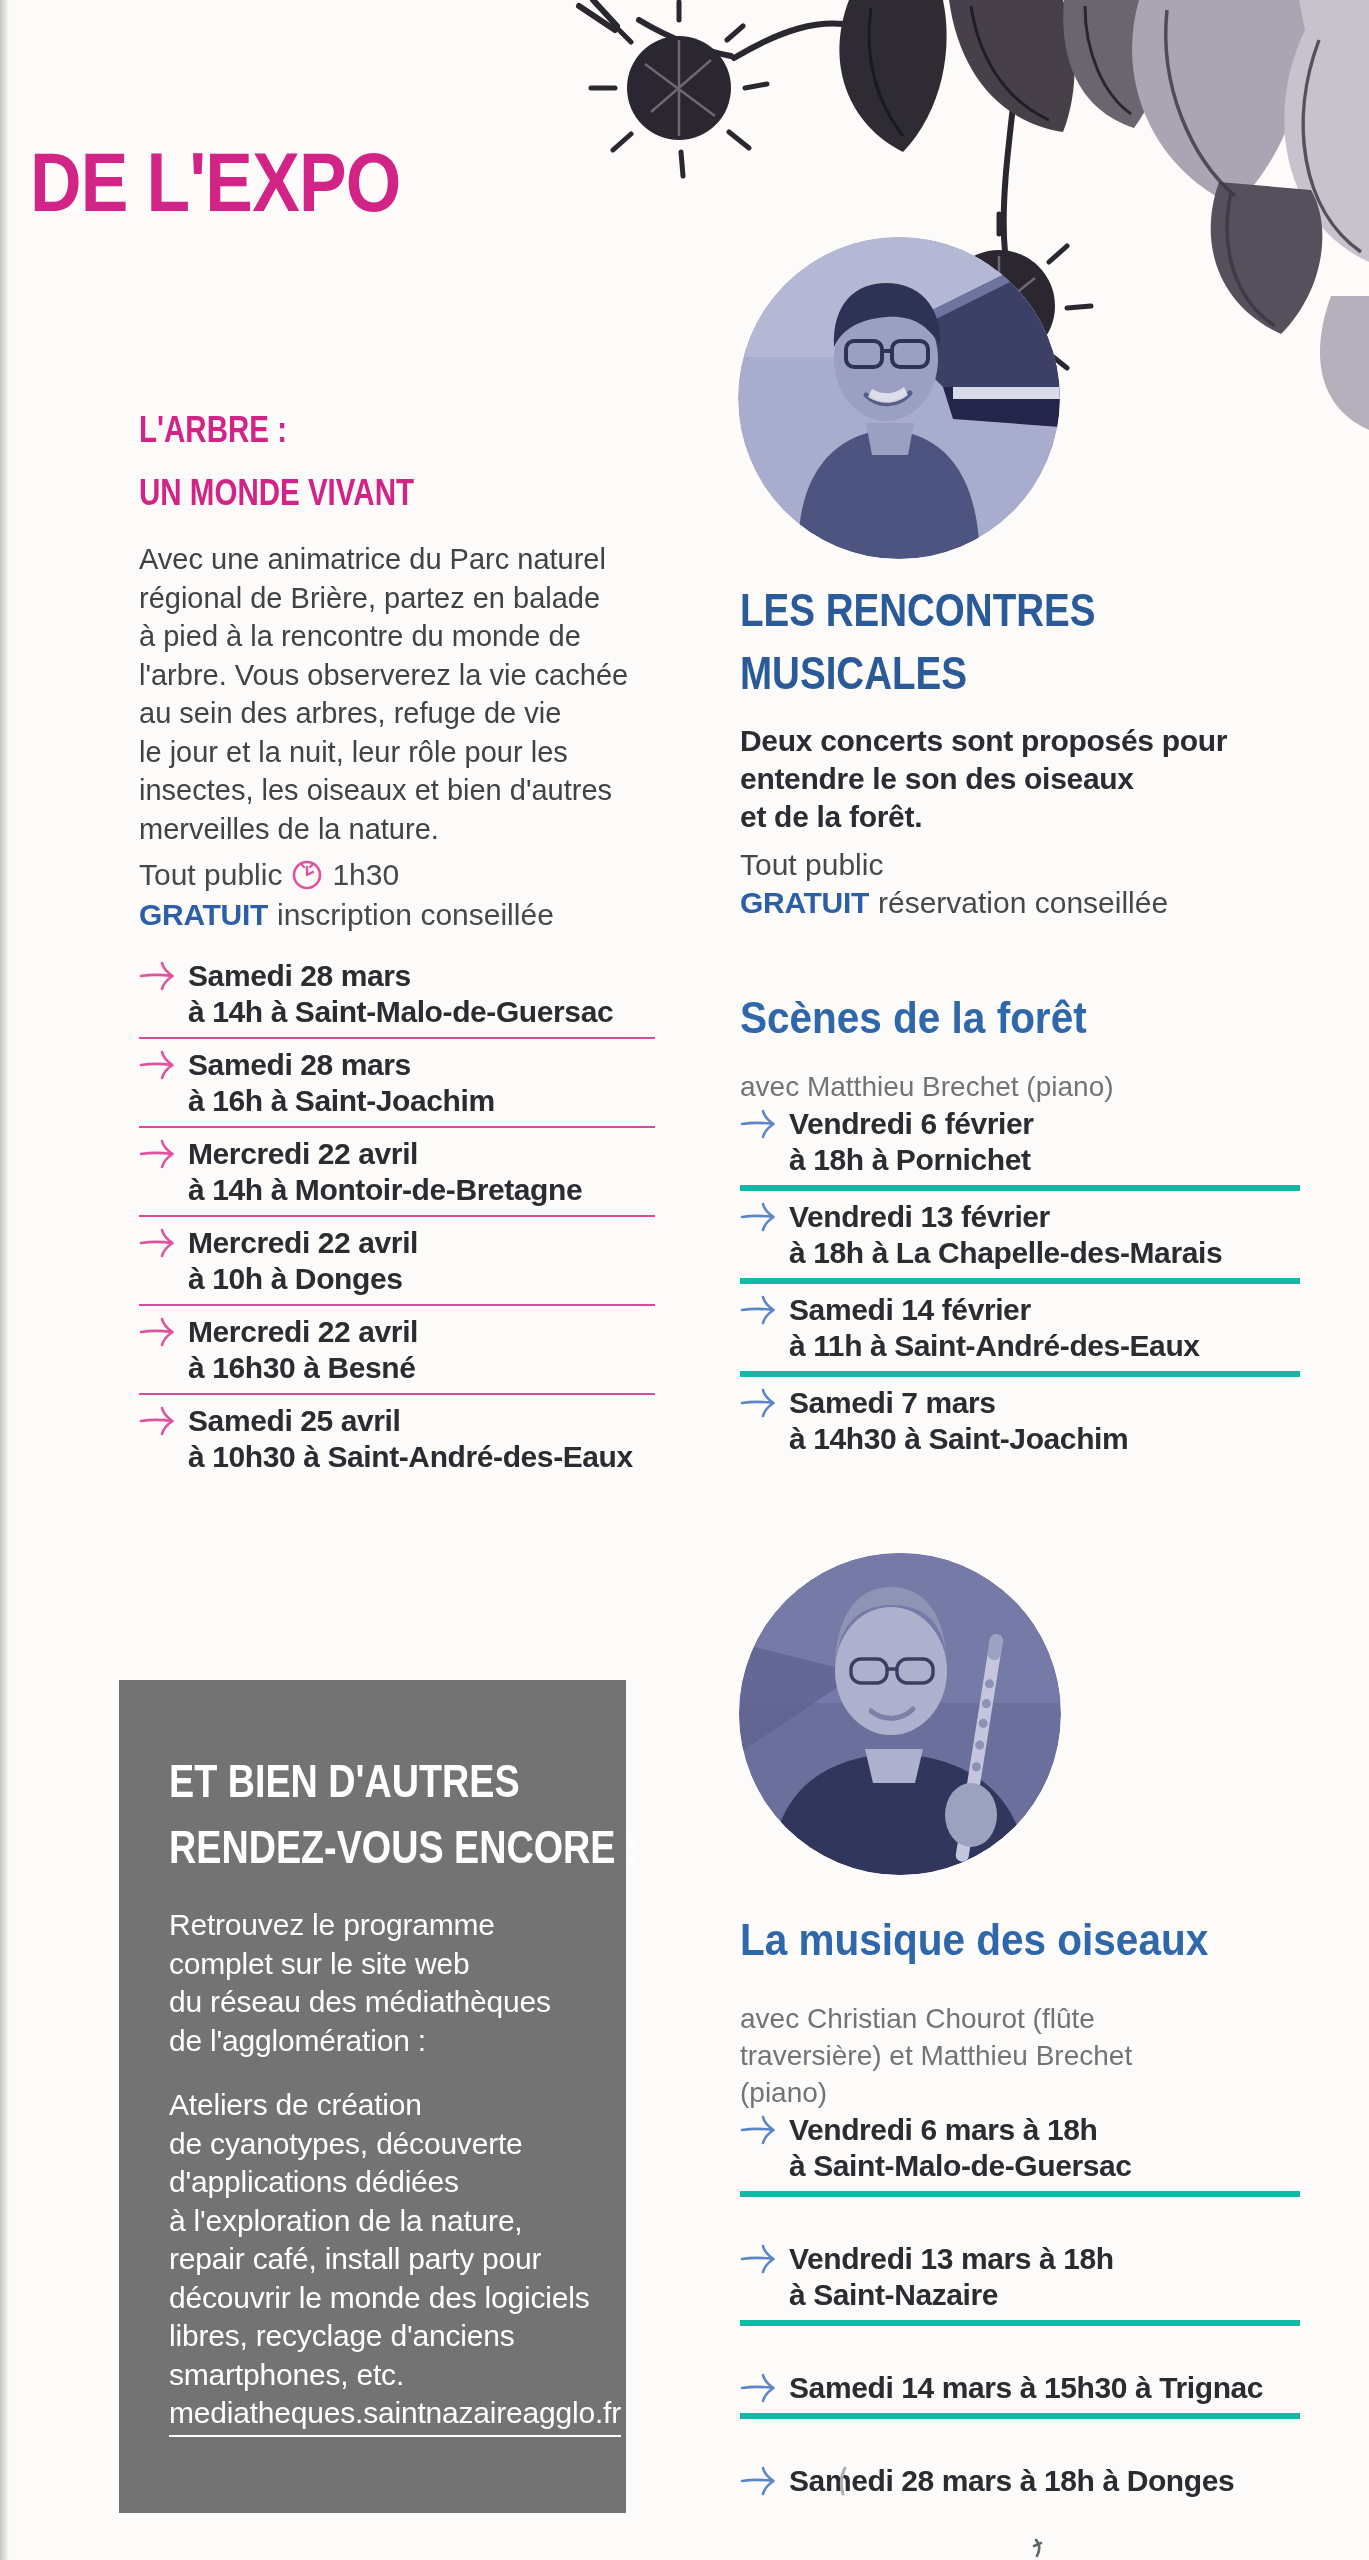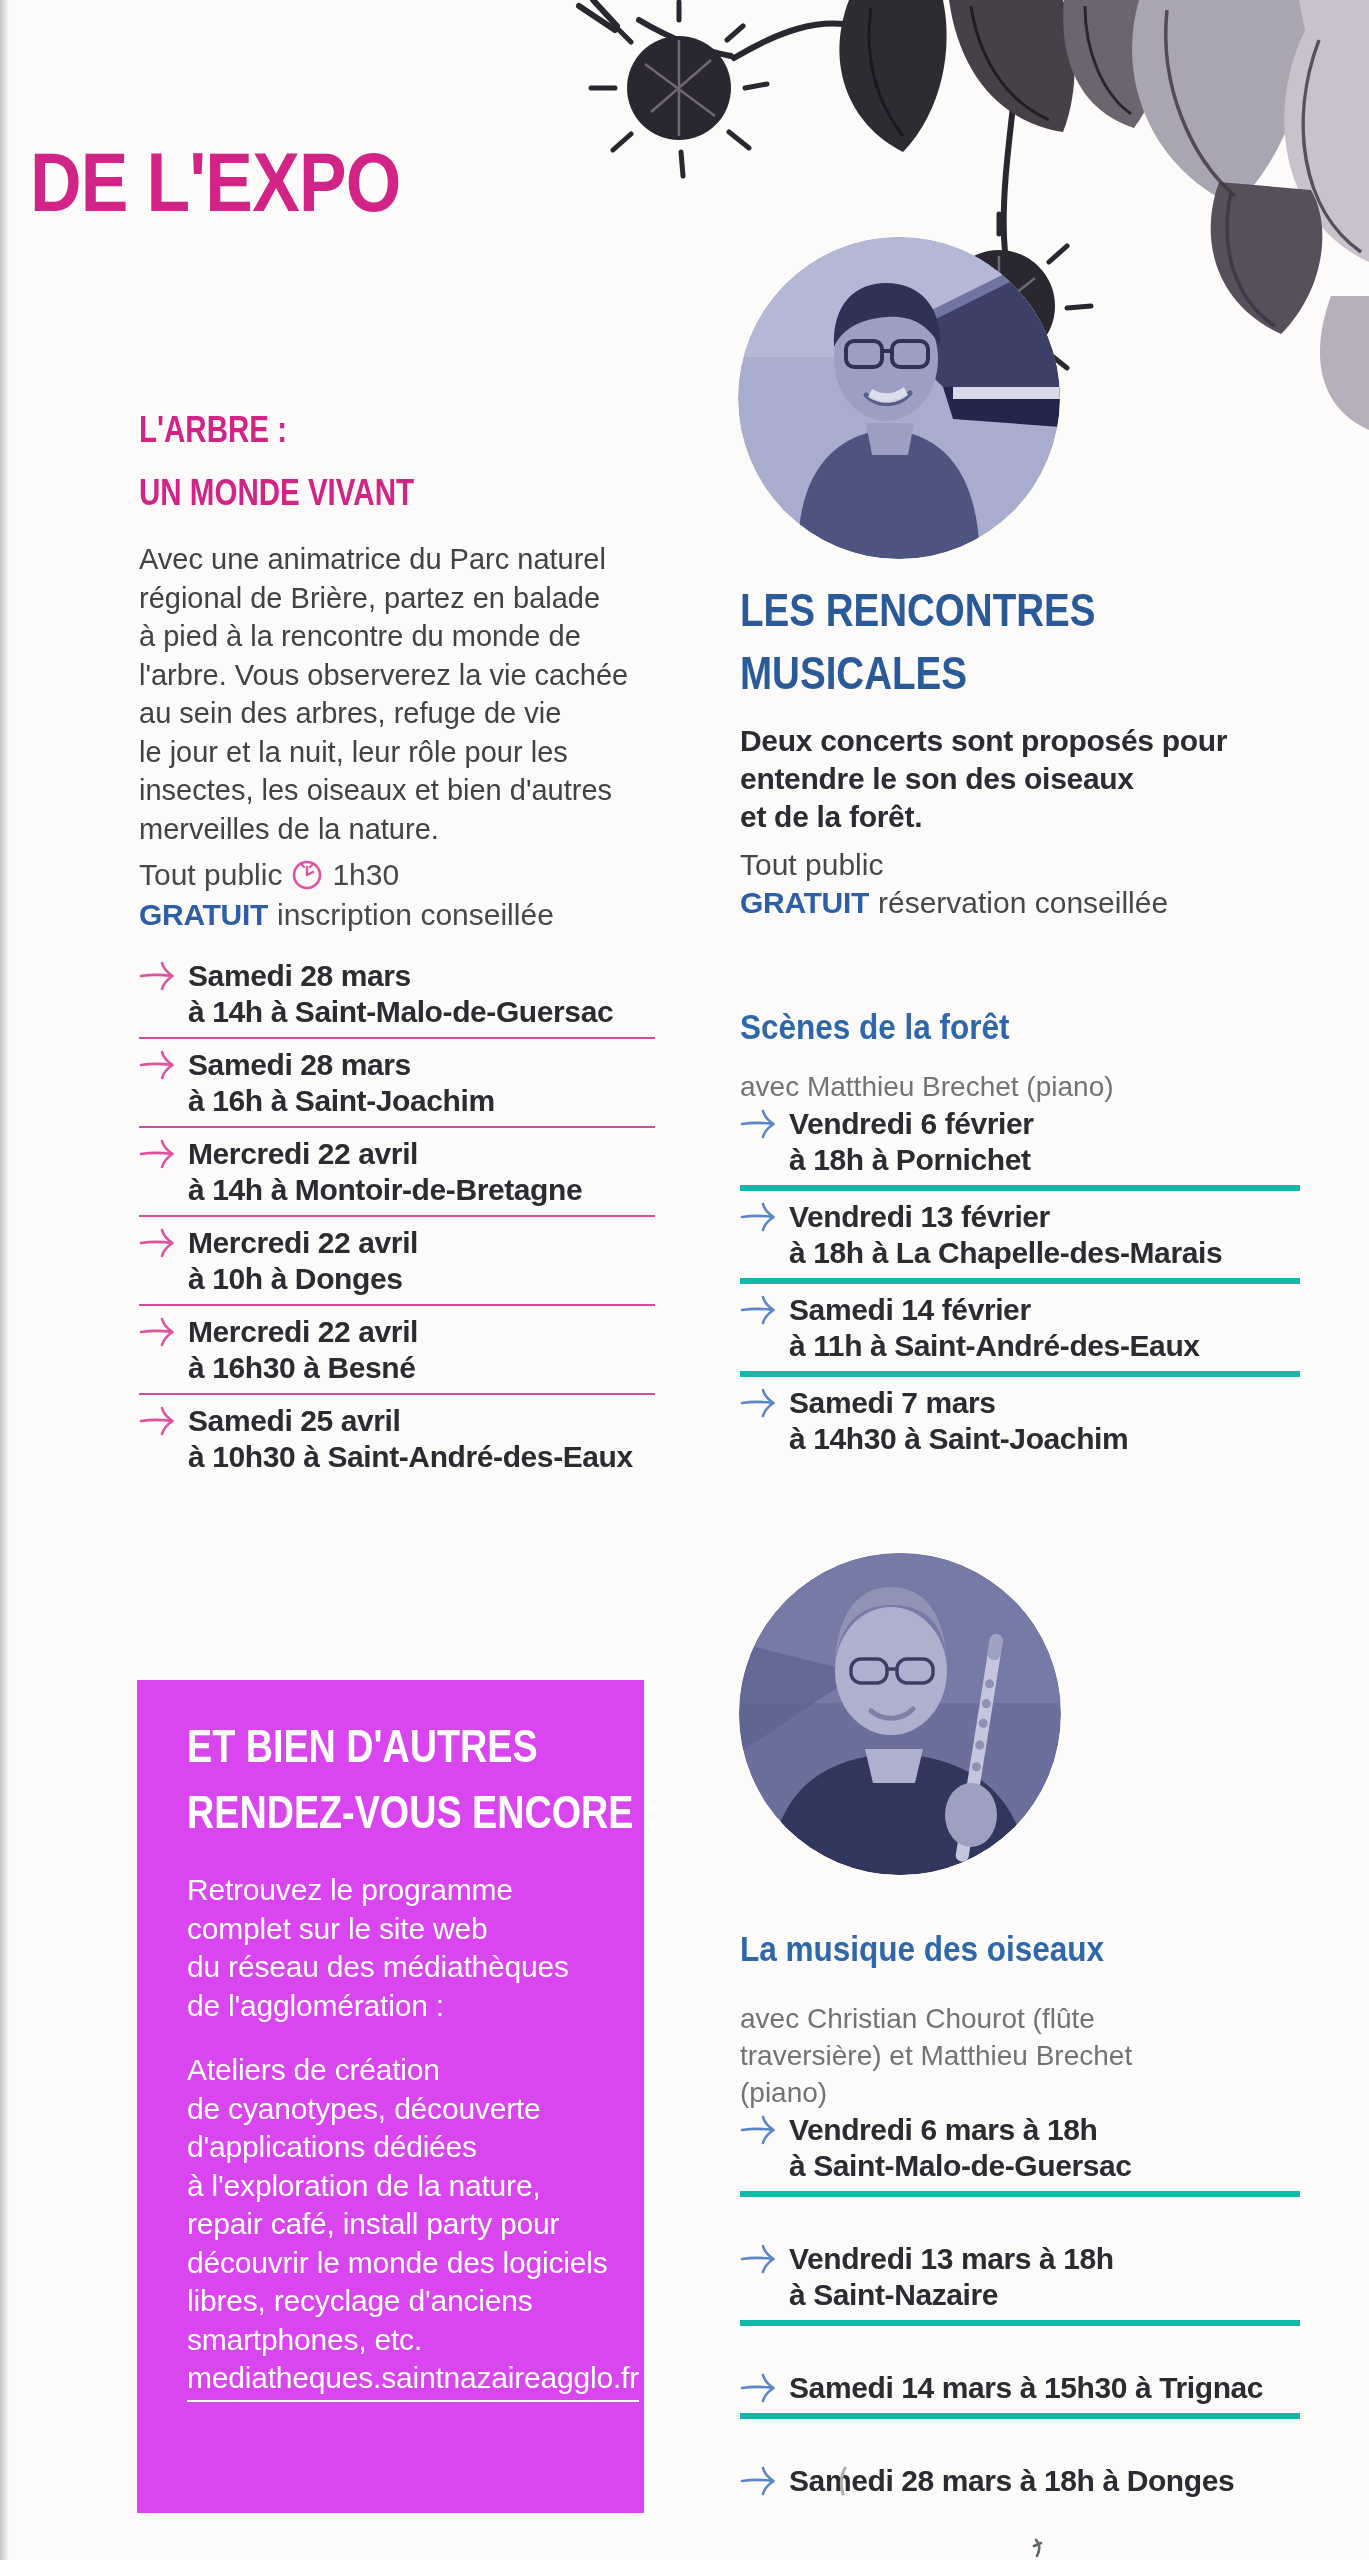--- a/index.html
+++ b/index.html
@@ -31,27 +31,27 @@
   .gratuit{color:#2d5fa8;font-weight:700;letter-spacing:-.3px;}
 
   .date-list{display:flex;flex-direction:column;}
   .date-item{display:flex;gap:11px;padding-bottom:7px;margin-bottom:8px;
     font-size:30px;line-height:36px;font-weight:700;color:#2b2b31;letter-spacing:-.4px;}
   .date-item .arrow{flex:0 0 38px;margin-top:3px;}
   .rule-pink{border-bottom:2px solid #d84a9b;}
   .rule-blue{border-bottom:6px solid #14b8a6;}
   .no-rule{border-bottom:none;}
 
-  .concert-title{color:#2f67ab;font-weight:700;font-size:35px;line-height:50px;margin-top:9px;}
+  .concert-title{color:#2f67ab;font-weight:700;font-size:45px;line-height:50px;}
   .concert-sub{font-size:28px;line-height:37px;color:#737373;margin-top:16px;}
   .intro-bold{font-size:30px;line-height:38px;font-weight:700;color:#2b2b33;letter-spacing:-.3px;}
 
   
-  .promo-box{left:137px;top:1680px;width:507px;height:833px;background:#d946ef;color:#ffffff;
-    box-sizing:border-box;padding:33px 28px 0 50px;}
+  .promo-box{left:119px;top:1680px;width:507px;height:833px;background:#737373;color:#ffffff;
+    box-sizing:border-box;padding:68px 28px 0 50px;}
   .promo-box .h-white{color:#fff;font-weight:700;font-size:46px;line-height:66px;}
   .promo-body{font-size:30px;line-height:38.5px;color:#fff;margin-top:26px;letter-spacing:-.2px;}
   .promo-link{display:inline-block;font-size:30px;line-height:38.5px;color:#fff;
     border-bottom:2px solid #fff;padding-bottom:2px;letter-spacing:-.2px;}
 
   .photo{border-radius:50%;overflow:hidden;}
   svg{display:block;}
 </style>
 </head>
 <body>

